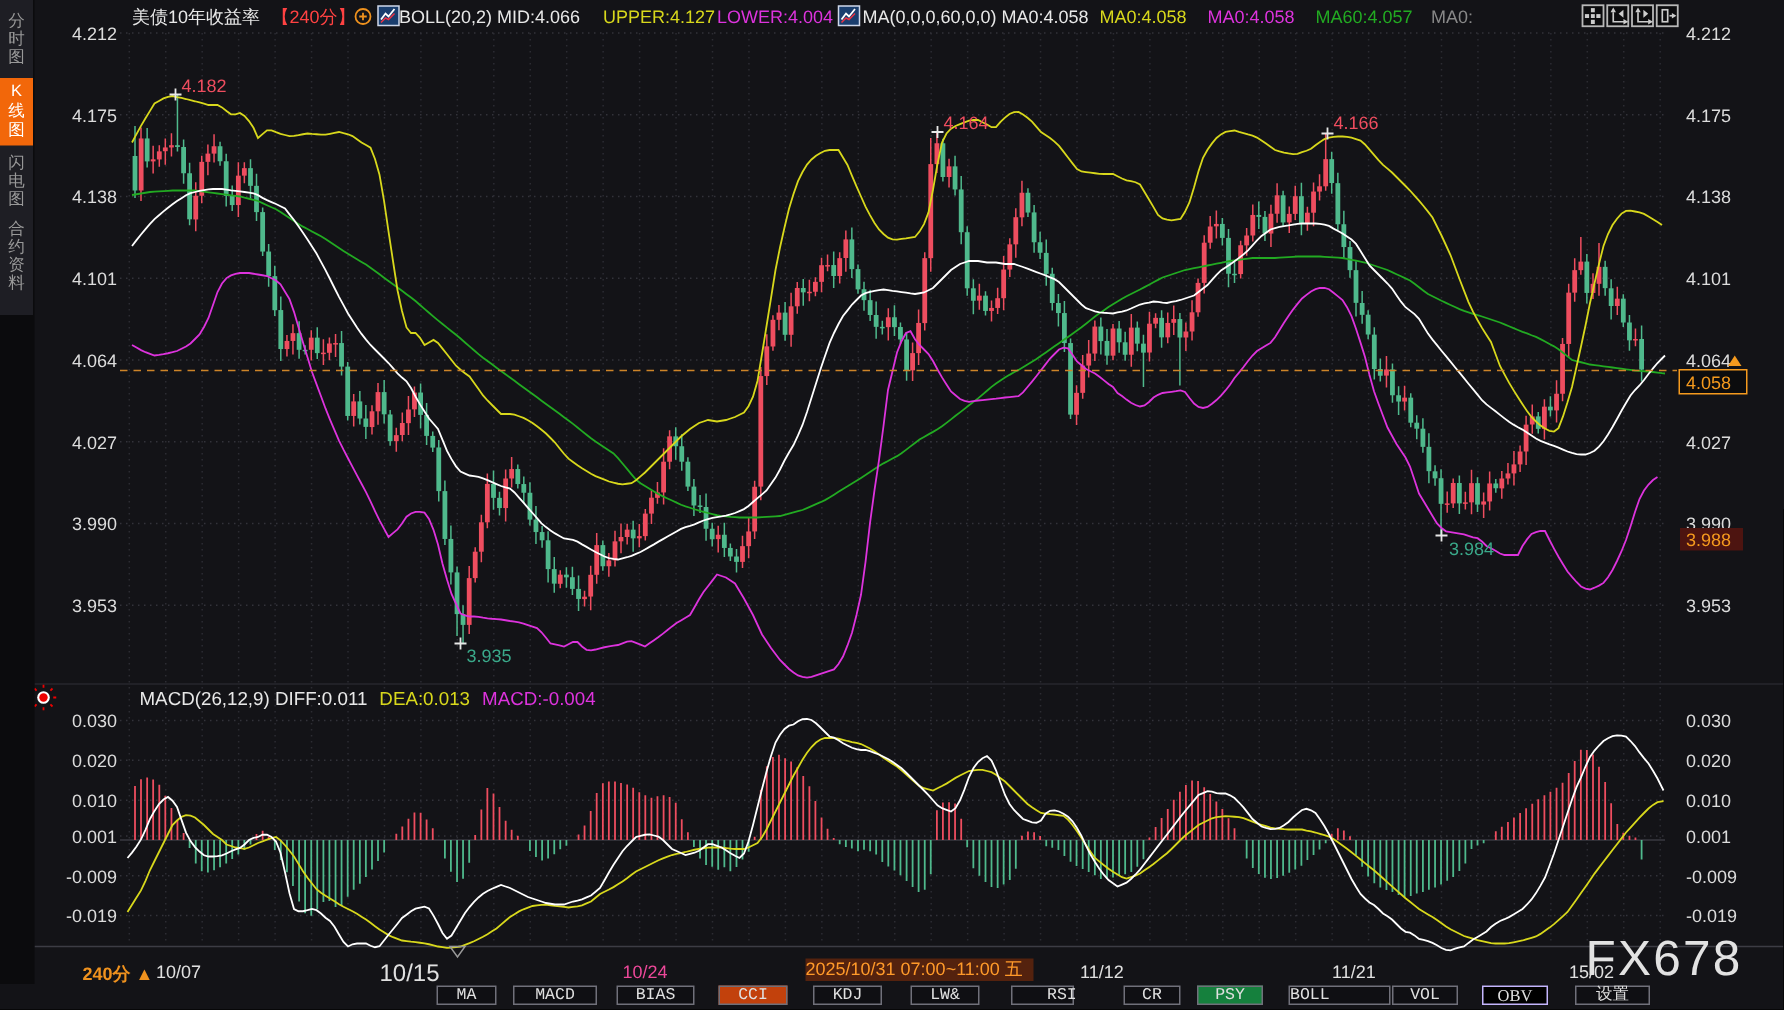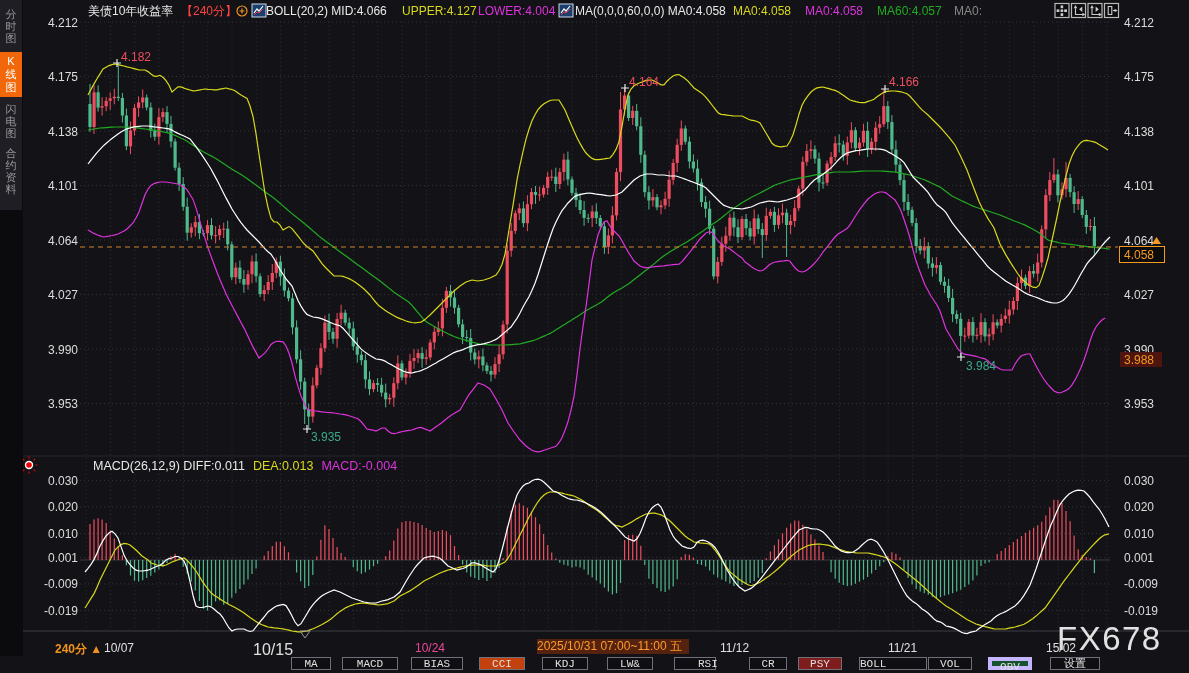--- a/index.html
+++ b/index.html
@@ -378,18 +378,18 @@
 </div>
 
 <div style="position:absolute;left:291px;top:657px;width:40px;height:13px;background:#0f0f13;border:1px solid #70707a;color:#e0e0e0;font-size:11px;text-align:center;line-height:13px;font-family:'Liberation Mono',monospace;">MA</div>
     <div style="position:absolute;left:342px;top:657px;width:56px;height:13px;background:#0f0f13;border:1px solid #70707a;color:#e0e0e0;font-size:11px;text-align:center;line-height:13px;font-family:'Liberation Mono',monospace;">MACD</div>
     <div style="position:absolute;left:411px;top:657px;width:52px;height:13px;background:#0f0f13;border:1px solid #70707a;color:#e0e0e0;font-size:11px;text-align:center;line-height:13px;font-family:'Liberation Mono',monospace;">BIAS</div>
     <div style="position:absolute;left:479px;top:657px;width:46px;height:13px;background:#c2410c;border:1px solid #70707a;color:#e0e0e0;font-size:11px;text-align:center;line-height:13px;font-family:'Liberation Mono',monospace;">CCI</div>
     <div style="position:absolute;left:542px;top:657px;width:46px;height:13px;background:#0f0f13;border:1px solid #70707a;color:#e0e0e0;font-size:11px;text-align:center;line-height:13px;font-family:'Liberation Mono',monospace;">KDJ</div>
     <div style="position:absolute;left:607px;top:657px;width:46px;height:13px;background:#0f0f13;border:1px solid #70707a;color:#e0e0e0;font-size:11px;text-align:center;line-height:13px;font-family:'Liberation Mono',monospace;">LW&amp;</div>
     <div style="position:absolute;left:674px;top:657px;width:42px;height:13px;background:#0f0f13;border:1px solid #70707a;color:#e0e0e0;font-size:11px;text-align:center;line-height:13px;font-family:'Liberation Mono',monospace;padding-left:23px;">RSI</div>
     <div style="position:absolute;left:736px;top:657px;width:38px;height:13px;background:#0f0f13;border:1px solid #70707a;color:#e0e0e0;font-size:11px;text-align:center;line-height:13px;font-family:'Liberation Mono',monospace;margin-left:13px;">CR</div>
-    <div style="position:absolute;left:798px;top:657px;width:44px;height:13px;background:#7f1d1d;border:1px solid #70707a;color:#e0e0e0;font-size:11px;text-align:center;line-height:13px;font-family:'Liberation Mono',monospace;">PSY</div>
+    <div style="position:absolute;left:798px;top:657px;width:44px;height:13px;background:#15803d;border:1px solid #70707a;color:#e0e0e0;font-size:11px;text-align:center;line-height:13px;font-family:'Liberation Mono',monospace;">PSY</div>
     <div style="position:absolute;left:859px;top:657px;width:68px;height:13px;background:#0f0f13;border:1px solid #70707a;color:#e0e0e0;font-size:11px;line-height:13px;font-family:'Liberation Mono',monospace;">BOLL</div>
     <div style="position:absolute;left:928px;top:657px;width:44px;height:13px;background:#0f0f13;border:1px solid #70707a;color:#e0e0e0;font-size:11px;text-align:center;line-height:13px;font-family:'Liberation Mono',monospace;">VOL</div>
-    <div style="position:absolute;left:988px;top:657px;width:44px;height:13px;background:#14532d;border:4px solid #c4b5fd;color:#e0e0e0;font-size:11px;text-align:center;line-height:13px;font-family:Liberation Mono, monospace;">OBV</div>
+    <div style="position:absolute;left:988px;top:657px;width:44px;height:13px;background:#000000;border:1px solid #c4b5fd;color:#e0e0e0;font-size:11px;text-align:center;line-height:13px;font-family:Liberation Serif, serif;">OBV</div>
     <div style="position:absolute;left:1050px;top:657px;width:50px;height:13px;background:#0f0f13;border:1px solid #70707a;color:#e0e0e0;font-size:11px;text-align:center;line-height:13px;font-family:'Liberation Mono',monospace;">设置</div>
 </div>
 
 </body></html>

